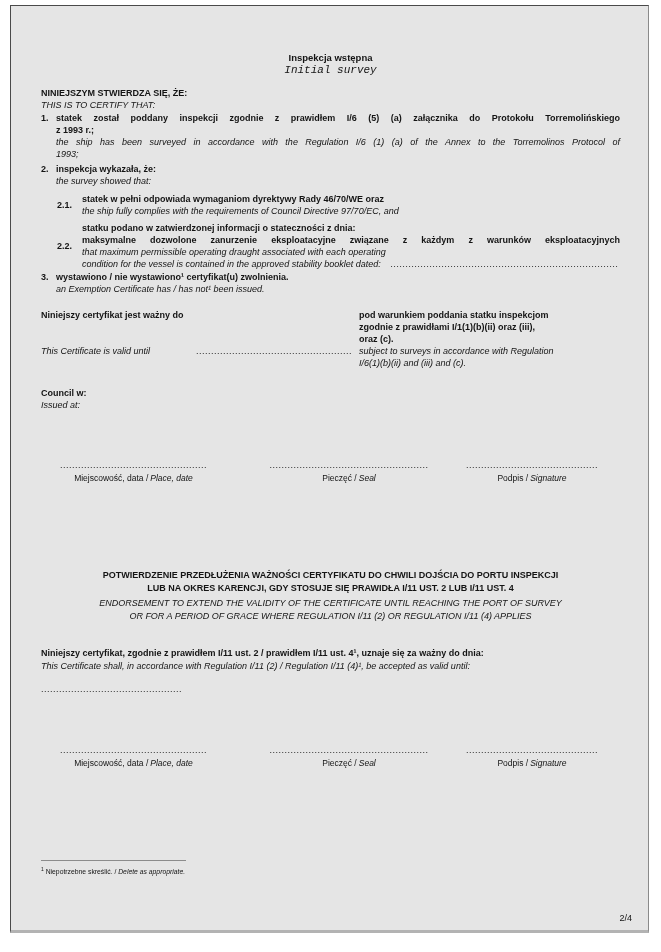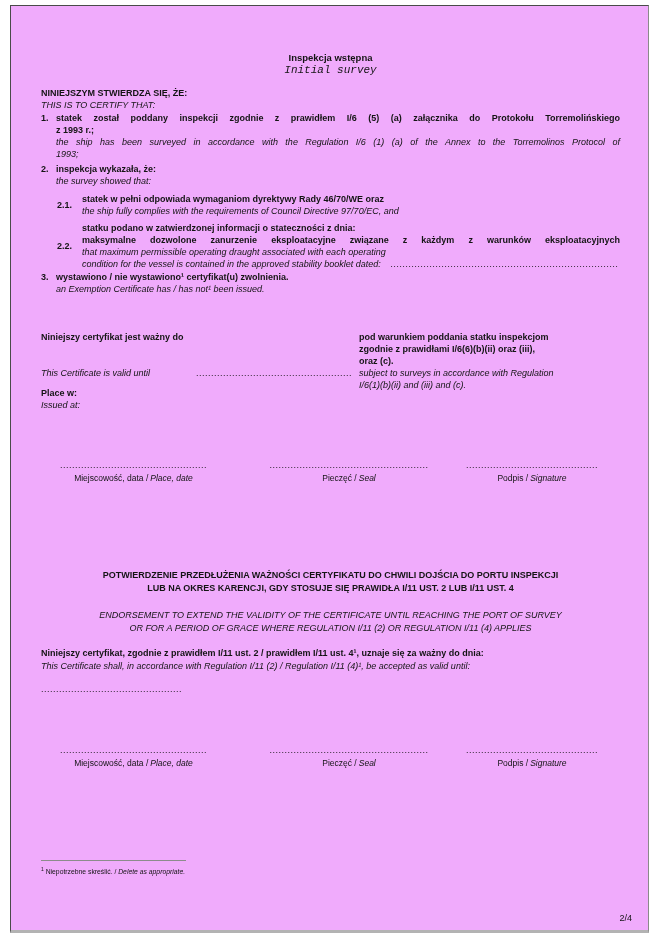--- a/index.html
+++ b/index.html
@@ -5,21 +5,21 @@
   html,body { margin:0; padding:0; }
   body {
     width:661px; height:952px; position:relative;
     background:#ffffff; color:#141414;
     font-family:"Liberation Sans", sans-serif;
     font-size:9px; line-height:12px;
   }
   .page {
     position:absolute; left:10px; top:5px;
     width:637px; height:924px;
-    background:#f0abfc;
+    background:#e5e5e5;
     border:1px solid #4a4a4a;
     border-right:1px solid #8a8a8a;
     border-bottom:3px solid #b3b3b3;
   }
   .abs { position:absolute; }
   .b { font-weight:bold; }
   .i { font-style:italic; }
   .pre { white-space:pre-line; }
   .center { text-align:center; }
   .jl { text-align:justify; text-align-last:justify; }
@@ -110,39 +110,39 @@
   </div>
 
   <div class="abs content-w item" style="top:265px">
     <span class="num">3.</span>
     <div class="body">
       <div class="b">wystawiono / nie wystawiono¹ certyfikat(u) zwolnienia.</div>
       <div class="i">an Exemption Certificate has / has not¹ been issued.</div>
     </div>
   </div>
 
-  <div class="abs content-w vgrid" style="top:325px">
+  <div class="abs content-w vgrid" style="top:303px">
     <div>
       <div class="b">Niniejszy certyfikat jest ważny do</div>
       <div class="vrow">
         <span class="i">This Certificate is valid until</span>
         <span class="dots">....................................................</span>
       </div>
     </div>
     <div>
       <div class="b pre">pod warunkiem poddania statku inspekcjom
-zgodnie z prawidłami I/6(6)(b)(ii) oraz (iii),
+zgodnie z prawidłami I/1(1)(b)(ii) oraz (iii),
 oraz (c).</div>
       <div class="i pre">subject to surveys in accordance with Regulation
 I/6(1)(b)(ii) and (iii) and (c).</div>
     </div>
   </div>
 
   <div class="abs content-w" style="top:381px">
-    <div class="b">Place w:</div>
+    <div class="b">Council w:</div>
     <div class="i">Issued at:</div>
   </div>
 
   <div class="abs sigrow" style="top:455px">
     <div class="sigcol" style="left:40px; width:165px">
       <div class="sigdots">.................................................</div>
       <div class="siglabel"><span>Miejscowość, data /</span><span class="i">Place, date</span></div>
     </div>
     <div class="sigcol" style="left:258px; width:160px">
       <div class="sigdots">.....................................................</div>
@@ -150,21 +150,21 @@
     </div>
     <div class="sigcol" style="left:441px; width:160px">
       <div class="sigdots">............................................</div>
       <div class="siglabel"><span>Podpis /</span><span class="i">Signature</span></div>
     </div>
   </div>
 
   <div class="abs content-w center" style="top:563px">
     <div class="b pre heading">POTWIERDZENIE PRZEDŁUŻENIA WAŻNOŚCI CERTYFIKATU DO CHWILI DOJŚCIA DO PORTU INSPEKCJI
 LUB NA OKRES KARENCJI, GDY STOSUJE SIĘ PRAWIDŁA I/11 UST. 2 LUB I/11 UST. 4</div>
-    <div class="i pre heading" style="margin-top:14px">ENDORSEMENT TO EXTEND THE VALIDITY OF THE CERTIFICATE UNTIL REACHING THE PORT OF SURVEY
+    <div class="i pre heading" style="margin-top:2px">ENDORSEMENT TO EXTEND THE VALIDITY OF THE CERTIFICATE UNTIL REACHING THE PORT OF SURVEY
 OR FOR A PERIOD OF GRACE WHERE REGULATION I/11 (2) OR REGULATION I/11 (4) APPLIES</div>
   </div>
 
   <div class="abs content-w" style="top:641px">
     <div class="b sentence">Niniejszy certyfikat, zgodnie z prawidłem I/11 ust. 2 / prawidłem I/11 ust. 4¹, uznaje się za ważny do dnia:</div>
     <div class="i sentence">This Certificate shall, in accordance with Regulation I/11 (2) / Regulation I/11 (4)¹, be accepted as valid until:</div>
   </div>
 
   <div class="abs" style="top:677px; left:30px">
     <span class="dots">...............................................</span>

